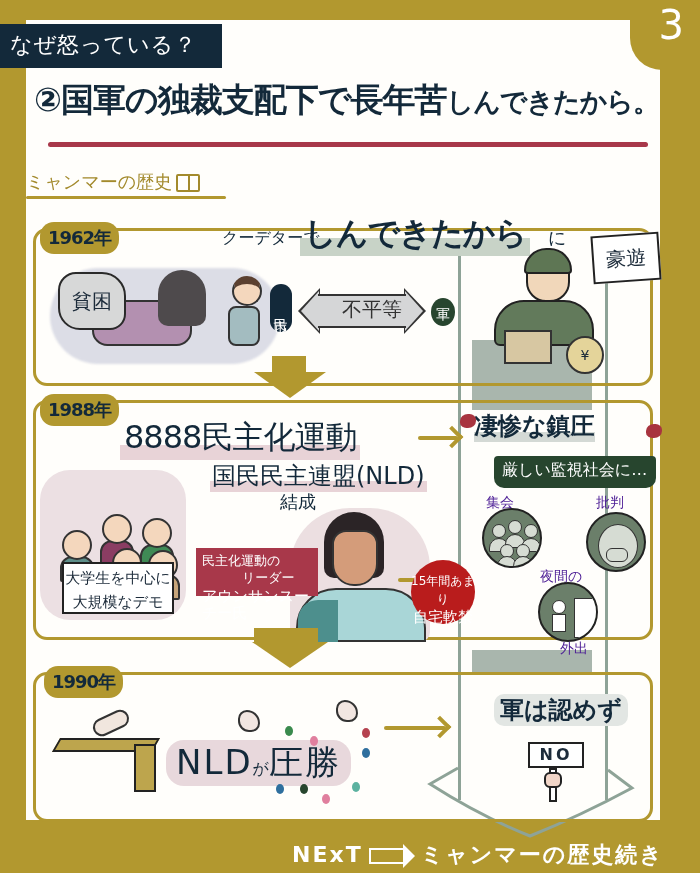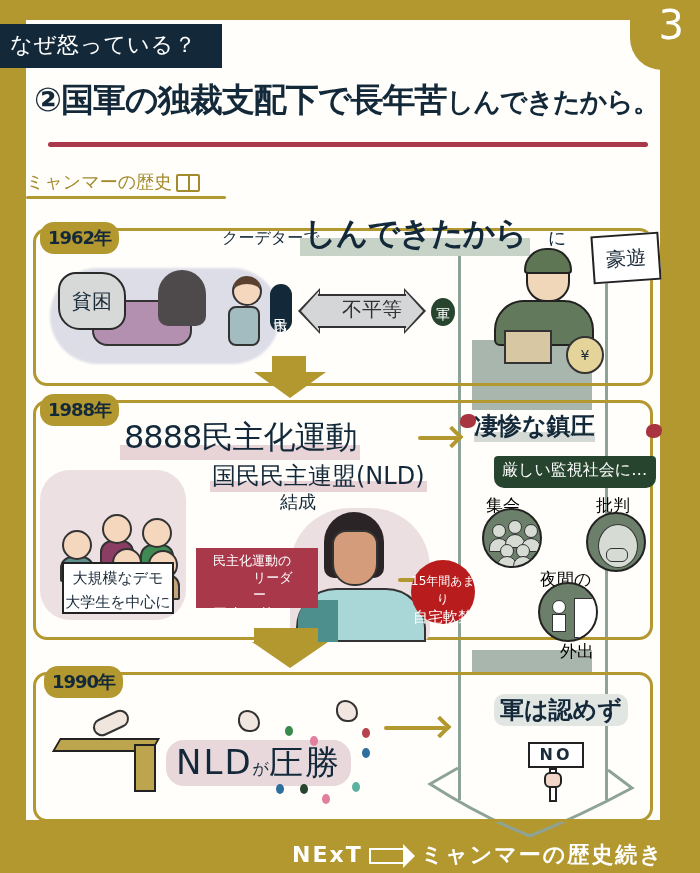--- a/index.html
+++ b/index.html
@@ -72,40 +72,40 @@
   .right-arrow:after { content: ""; position: absolute; right: -2px; top: -7px; width: 12px; height: 12px; border-top: 4px solid #b2982f; border-right: 4px solid #b2982f; transform: rotate(45deg); }
 
   .nld-title { position: absolute; left: 210px; top: 460px; font-size: 24px; color: #13293a; background: linear-gradient(transparent 65%, #e8d3d7 65%); padding: 0 2px; }
   .nld-formed { position: absolute; left: 280px; top: 490px; font-size: 18px; color: #13293a; }
 
   .crowd { position: absolute; left: 40px; top: 470px; width: 146px; height: 150px; background: #ece0e3; border-radius: 30px; }
   .crowd .person { position: absolute; width: 30px; height: 30px; border-radius: 50%; border: 2px solid #333; background: #f4d7bd; }
   .crowd .shirt { position: absolute; width: 34px; height: 26px; border-radius: 12px 12px 2px 2px; border: 2px solid #333; }
   .demo-banner { position: absolute; left: 62px; top: 562px; width: 112px; height: 52px; background: #fff; border: 2px solid #222; font-size: 15px; line-height: 24px; text-align: center; padding-top: 2px; }
 
-  .leader-box { position: absolute; left: 196px; top: 548px; width: 122px; height: 60px; background: #a8384a; color: #fff; font-size: 13px; padding: 4px 17px; line-height: 17px; }
+  .leader-box { position: absolute; left: 196px; top: 548px; width: 122px; height: 48px; background: #a8384a; color: #fff; font-size: 13px; padding: 4px 6px; line-height: 17px; }
   .leader-box .name { font-size: 15px; display: block; margin-top: 2px; }
   .leader-box .role { display: block; padding-left: 40px; }
 
   .portrait { position: absolute; left: 290px; top: 508px; width: 140px; height: 134px; }
   .portrait .bg { position: absolute; left: 0; top: 0; width: 140px; height: 134px; background: #ecdfe1; border-radius: 60px 60px 10px 10px; }
   .portrait .hair { position: absolute; left: 34px; top: 4px; width: 60px; height: 66px; background: #2b2426; border-radius: 30px 30px 10px 10px; }
   .portrait .face { position: absolute; left: 42px; top: 22px; width: 46px; height: 56px; background: #d49c7a; border: 2px solid #333; border-radius: 14px 14px 22px 22px; }
   .portrait .robe { position: absolute; left: 6px; top: 80px; width: 130px; height: 54px; background: #a9d6d7; border: 2px solid #333; border-radius: 40px 40px 0 0; }
   .portrait .sash { position: absolute; left: 8px; top: 92px; width: 40px; height: 42px; background: #4d8f8d; border-radius: 20px 0 0 0; }
 
   .house-arrest { position: absolute; left: 411px; top: 560px; width: 64px; height: 64px; background: #b91c1c; color: #fff; border-radius: 50%; font-size: 12px; text-align: center; padding-top: 12px; line-height: 18px; }
   .house-arrest .big { font-size: 15px; }
 
   .crackdown { position: absolute; left: 474px; top: 410px; font-size: 24px; font-weight: bold; color: #13293a; background: linear-gradient(transparent 70%, #d4d9d5 70%); }
   .blood { position: absolute; width: 16px; height: 14px; background: #a8343f; border-radius: 50% 40% 50% 40%; }
   .surveillance { position: absolute; left: 494px; top: 456px; width: 162px; height: 32px; background: #27452e; color: #fff; font-size: 16px; padding: 4px 8px; border-radius: 4px 4px 10px 10px; white-space: nowrap; }
 
   .icon-circle { position: absolute; width: 60px; height: 60px; border-radius: 50%; background: #6b7f6a; border: 2px solid #222; overflow: hidden; }
-  .icon-label { position: absolute; font-size: 17px; color: #000000; text-align: center; }
+  .icon-label { position: absolute; font-size: 14px; color: #4c1d95; text-align: center; }
   .bubble-head { position: absolute; width: 14px; height: 14px; border-radius: 50%; background: #d6dcd3; border: 1px solid #333; }
   .bubble-body { position: absolute; width: 20px; height: 14px; border-radius: 10px 10px 0 0; background: #d6dcd3; border: 1px solid #333; }
 
   
   .ballot-box { position: absolute; left: 52px; top: 738px; width: 104px; height: 54px; }
   .ballot-box .top { position: absolute; left: 4px; top: 0; width: 100px; height: 14px; background: #bda54d; border: 2px solid #222; transform: skewX(-30deg); }
   .ballot-box .front { position: absolute; left: 0; top: 12px; width: 84px; height: 42px; background: #fff; border: 2px solid #222; font-size: 22px; text-align: center; line-height: 38px; letter-spacing: 6px; }
   .ballot-box .side { position: absolute; left: 82px; top: 6px; width: 22px; height: 48px; background: #bda54d; border: 2px solid #222; }
   .hand { position: absolute; left: 92px; top: 714px; width: 38px; height: 18px; background: #f1e6de; border: 2px solid #333; border-radius: 10px; transform: rotate(-25deg); }
 
@@ -203,22 +203,22 @@
   <div class="shirt" style="left:60px;top:70px;background:#8b3d63"></div>
   <div class="person" style="left:62px;top:44px"></div>
   <div class="shirt" style="left:100px;top:74px;background:#3f8a55"></div>
   <div class="person" style="left:102px;top:48px"></div>
   <div class="shirt" style="left:70px;top:104px;background:#3f8a55"></div>
   <div class="person" style="left:72px;top:78px"></div>
   <div class="shirt" style="left:106px;top:104px;background:#c7a57a"></div>
   <div class="person" style="left:108px;top:80px"></div>
 </div>
 <div class="demo-banner">
+  <div>大学生を中心に</div>
   <div>大規模なデモ</div>
-  <div>大学生を中心に</div>
 </div>
 
 <div class="portrait">
   <div class="bg"></div>
     <div class="robe"></div>
     <div class="sash"></div>
     <div class="hair"></div>
     <div class="face"></div>
 </div>
 <div class="leader-box">

